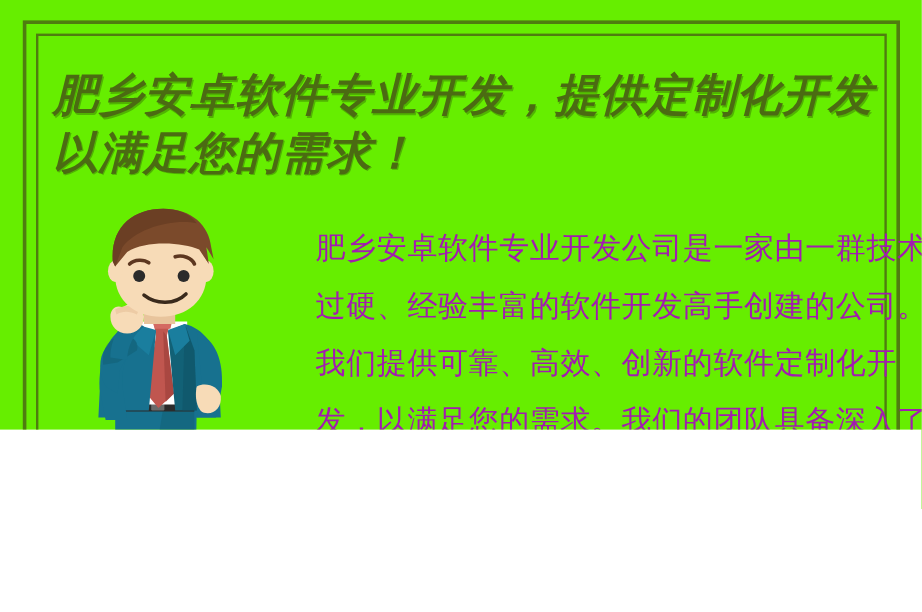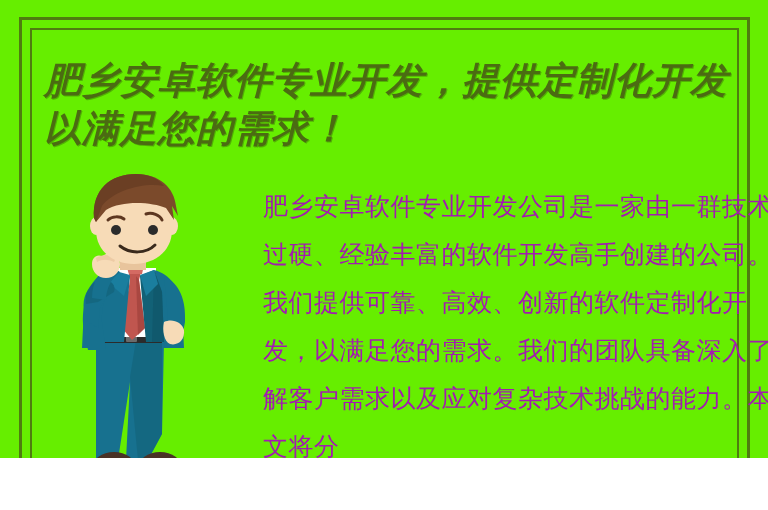--- a/index.html
+++ b/index.html
@@ -9,21 +9,21 @@
   body {
     width: 768px;
     height: 510px;
     overflow: hidden;
     font-family: "Liberation Sans", sans-serif;
   }
 
   #poster {
     position: relative;
     width: 768px;
-    height: 458px;
+    height: 358px;
     background: #66ee00;
     overflow: hidden;
   }
 
   
   .frame-outer {
     position: absolute;
     left: 19px;
     top: 17px;
     width: 731px;

